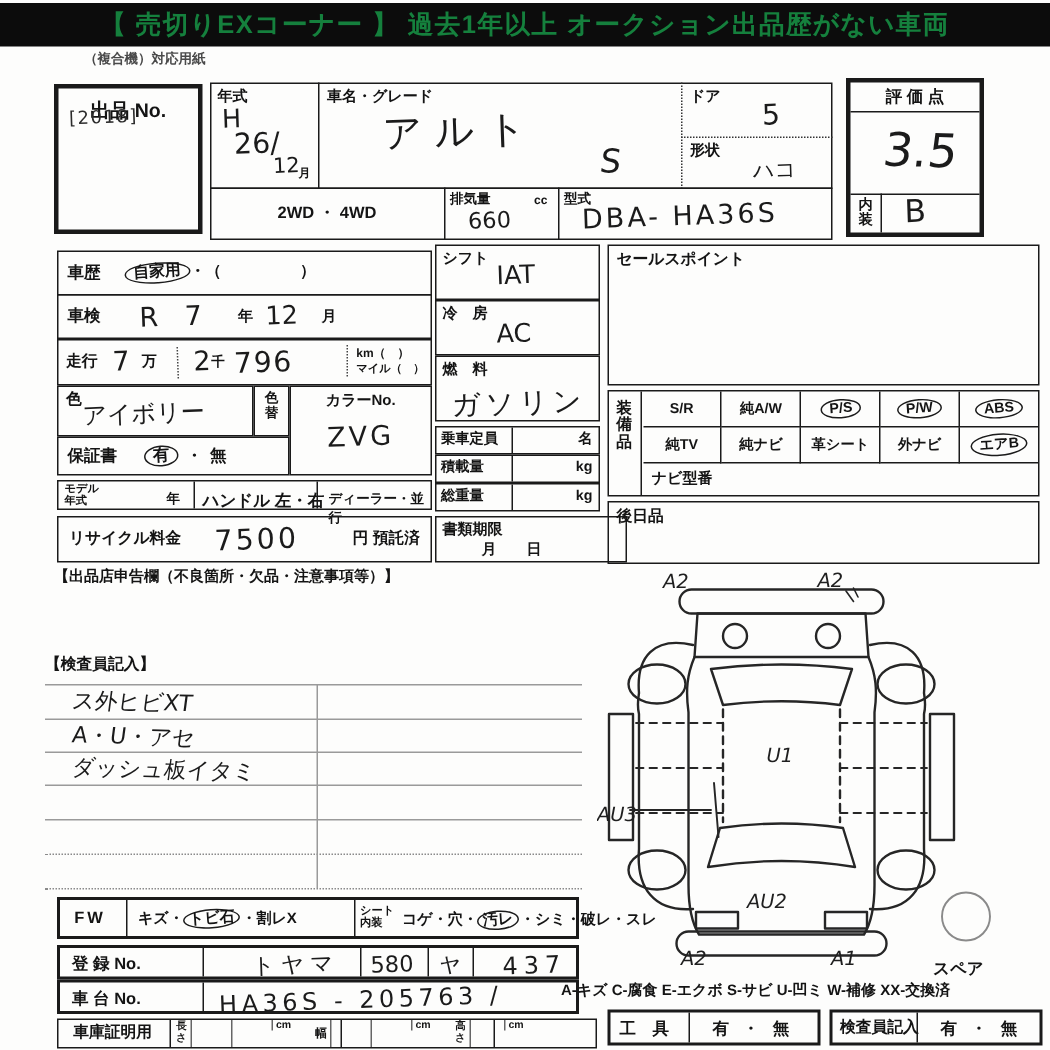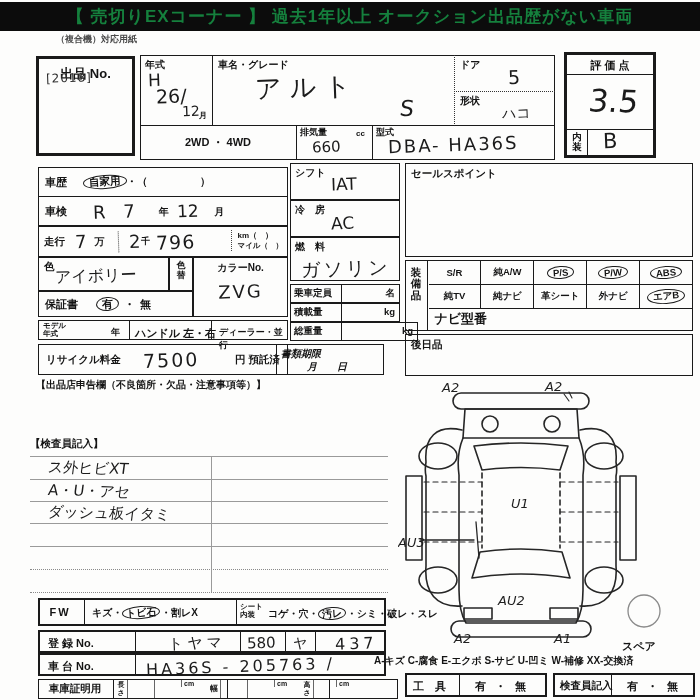--- a/index.html
+++ b/index.html
@@ -167,26 +167,26 @@
   <div class="box" style="left:290px;top:284px;width:110px;height:19px;">
     <span class="abs lbl" style="left:3px;top:3px;font-size:9.5px;">乗車定員</span>
     <span class="abs" style="left:50px;top:0;height:100%;border-left:1.4px solid #1a1a1a;"></span>
     <span class="abs lbl" style="right:4px;top:3px;font-size:9.5px;">名</span>
   </div>
   <div class="box" style="left:290px;top:303px;width:110px;height:19px;">
     <span class="abs lbl" style="left:3px;top:3px;font-size:9.5px;">積載量</span>
     <span class="abs" style="left:50px;top:0;height:100%;border-left:1.4px solid #1a1a1a;"></span>
     <span class="abs lbl" style="right:4px;top:3px;font-size:9.5px;">kg</span>
   </div>
-  <div class="box" style="left:290px;top:322px;width:128px;height:19px;text-align:center;">
+  <div class="box" style="left:290px;top:322px;width:110px;height:19px;text-align:center;">
     <span class="abs lbl" style="left:3px;top:3px;font-size:9.5px;">総重量</span>
     <span class="abs" style="left:50px;top:0;height:100%;border-left:1.4px solid #1a1a1a;"></span>
     <span class="abs lbl" style="right:4px;top:3px;font-size:9.5px;">kg</span>
   </div>
-  <div class="box" style="left:276px;top:344px;width:108px;height:31px;font-style:italic;">
+  <div class="box" style="left:290px;top:344px;width:128px;height:31px;">
     <span class="abs lbl" style="left:4px;top:3px;">書類期限</span>
     <span class="abs lbl" style="left:30px;top:16px;font-size:10px;">月　　日</span>
   </div>
 
   <div class="box" style="left:405px;top:163px;width:288px;height:94px;">
     <span class="abs lbl" style="left:5px;top:4px;font-size:10.5px;">セールスポイント</span>
   </div>
   <div class="box" style="left:405px;top:260px;width:288px;height:71px;">
     <div class="abs" style="left:21px;top:0;bottom:0;border-left:1.4px solid #1a1a1a;"></div>
     <div class="abs lbl vtxt" style="left:4px;top:6px;width:13px;font-size:10.5px;letter-spacing:1px;">装備品</div>
@@ -219,21 +219,21 @@
             <span>革シート</span>
           </div>
         <div class="eqcell">
             <span>外ナビ</span>
           </div>
         <div class="eqcell">
             <span class="circ">エアB</span>
           </div>
       </div>
       <div style="height:20px;">
-        <span class="lbl" style="margin-left:6px;line-height:20px;font-size:13px;">ナビ型番</span>
+        <span class="lbl" style="margin-left:6px;line-height:20px;font-size:10px;">ナビ型番</span>
       </div>
     </div>
   </div>
   <div class="box" style="left:405px;top:334px;width:288px;height:42px;">
     <span class="abs lbl" style="left:5px;top:4px;font-size:10.5px;text-align:right;">後日品</span>
   </div>
 
   <div class="abs lbl" style="left:30px;top:438px;font-size:10.5px;">【検査員記入】</div>
   <div class="rule" style="left:30px;top:456px;width:358px;"></div>
   <div class="rule" style="left:30px;top:479px;width:358px;"></div>

